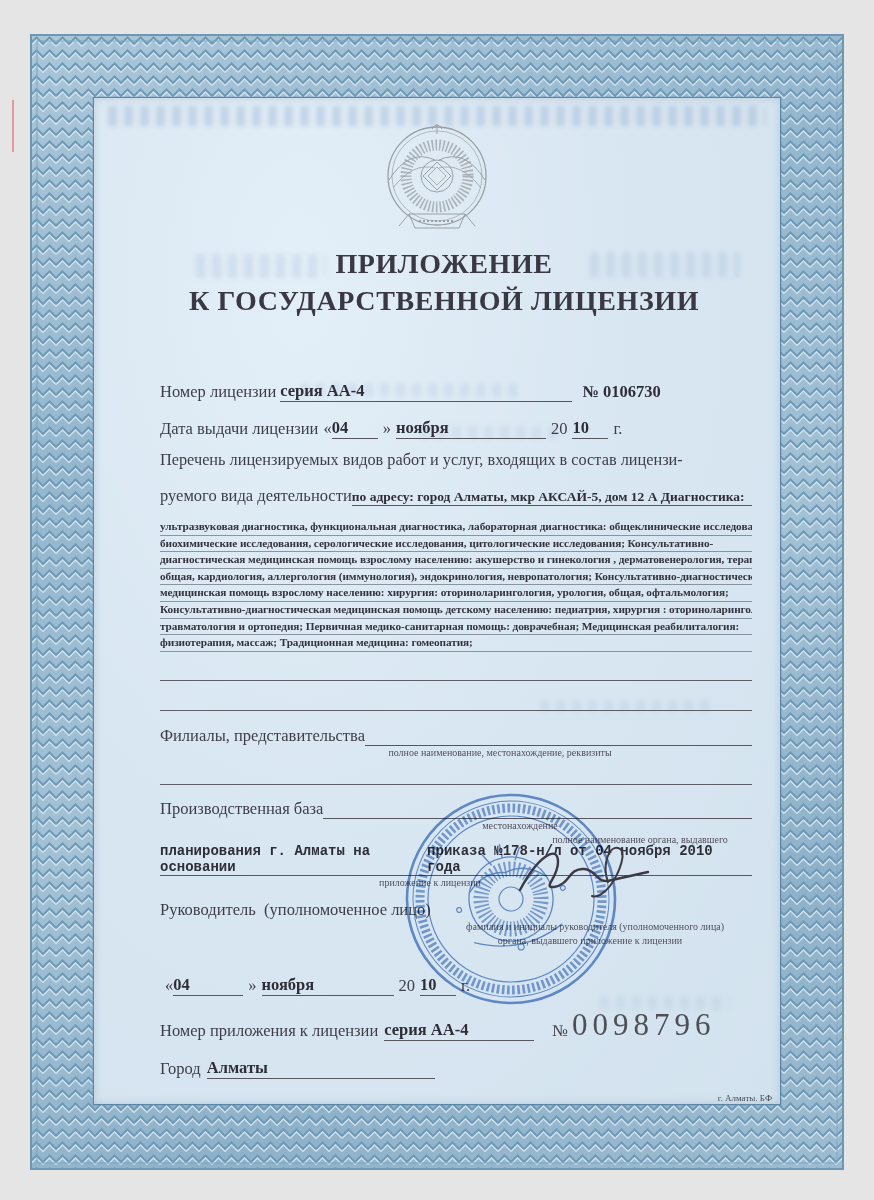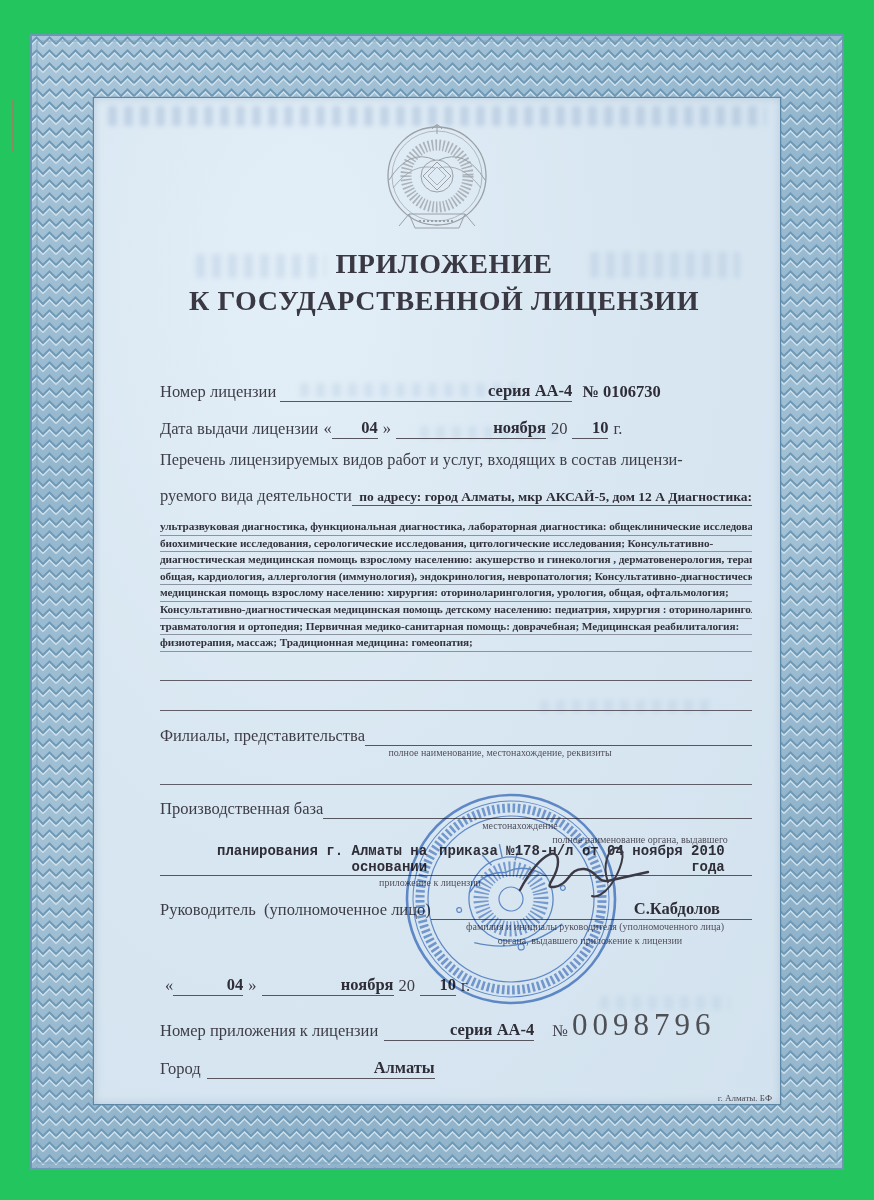--- a/index.html
+++ b/index.html
@@ -1,18 +1,18 @@
 <!DOCTYPE html>
 <html><head>
 <meta charset="utf-8">
 <style>
   html,body { margin:0; padding:0; }
   .page {
     position:relative; width:874px; height:1200px;
-    background:#22c55e; overflow:hidden;
+    background:#e5e5e5; overflow:hidden;
     font-family:"Liberation Serif", serif; color:#3e3d47;
   }
   
   .frame {
     position:absolute; left:30px; top:34px; width:814px; height:1136px;
     background:linear-gradient(155deg,#b7cedf 0%,#8fb3cb 30%,#a9c5d8 55%,#84a9c2 80%,#9fbcd0 100%);
   }
   .frame-svg { position:absolute; left:30px; top:34px; }
   .inner {
     position:absolute; left:94px; top:98px; width:686px; height:1006px;
@@ -38,21 +38,21 @@
   .title {
     position:absolute; left:148px; top:246px; width:592px; text-align:center;
     font-weight:bold; color:#3a3943; letter-spacing:.6px;
   }
   .title-l1 { font-size:28px; line-height:36px; }
   .title-l2 { font-size:28px; line-height:38px; }
   
   .form { position:absolute; left:160px; top:378px; width:592px; font-size:16.5px; }
   .row { display:flex; align-items:flex-end; }
   .lbl { white-space:pre; }
-  .u { border-bottom:1.2px solid #57565f; text-align:right; }
+  .u { border-bottom:1.2px solid #57565f; text-align:left; }
   .fill { flex:1 1 auto; }
   .val { font-weight:bold; color:#2f2e38; }
   .sm-val { font-size:13.5px; font-weight:bold; color:#2f2e38; }
   .cap { font-size:10px; line-height:14px; color:#514f5c; text-align:center; }
 
   .row-license { height:24px; }
   .u-series { width:292px; margin-left:4px; }
   .num-plain { margin-left:10px; }
   .row-date { height:24px; margin-top:13px; }
   .u-day { width:46px; } .u-month { width:150px; } .u-year { width:36px; }
@@ -202,23 +202,20 @@
 
     <div class="u row-authority2 a2">
       <span class="val">планирования г. Алматы на основании</span>
       <span class="val">приказа №178-н/л от 04 ноября 2010 года</span>
       <span class="a2-tail"></span>
     </div>
     <div class="cap cap-authority2">приложение к лицензии</div>
 
     <div class="row row-head">
       <span class="lbl">Руководитель  (уполномоченное лицо)</span>
-      <span class="u fill head-line">
-        <span class="val head-name">С.Кабдолов</span>
-      </span>
     </div>
     <div class="cap cap-head1">фамилия и инициалы руководителя (уполномоченного лица)</div>
     <div class="cap cap-head2">органа, выдавшего приложение к лицензии</div>
 
     <div class="row row-attach-date">
       <span class="gap">«</span>
       <span class="u u-day2 val">04</span>
       <span class="gap">»</span>
       <span class="u u-month2 val gap">ноября</span>
       <span class="gap">20</span>

